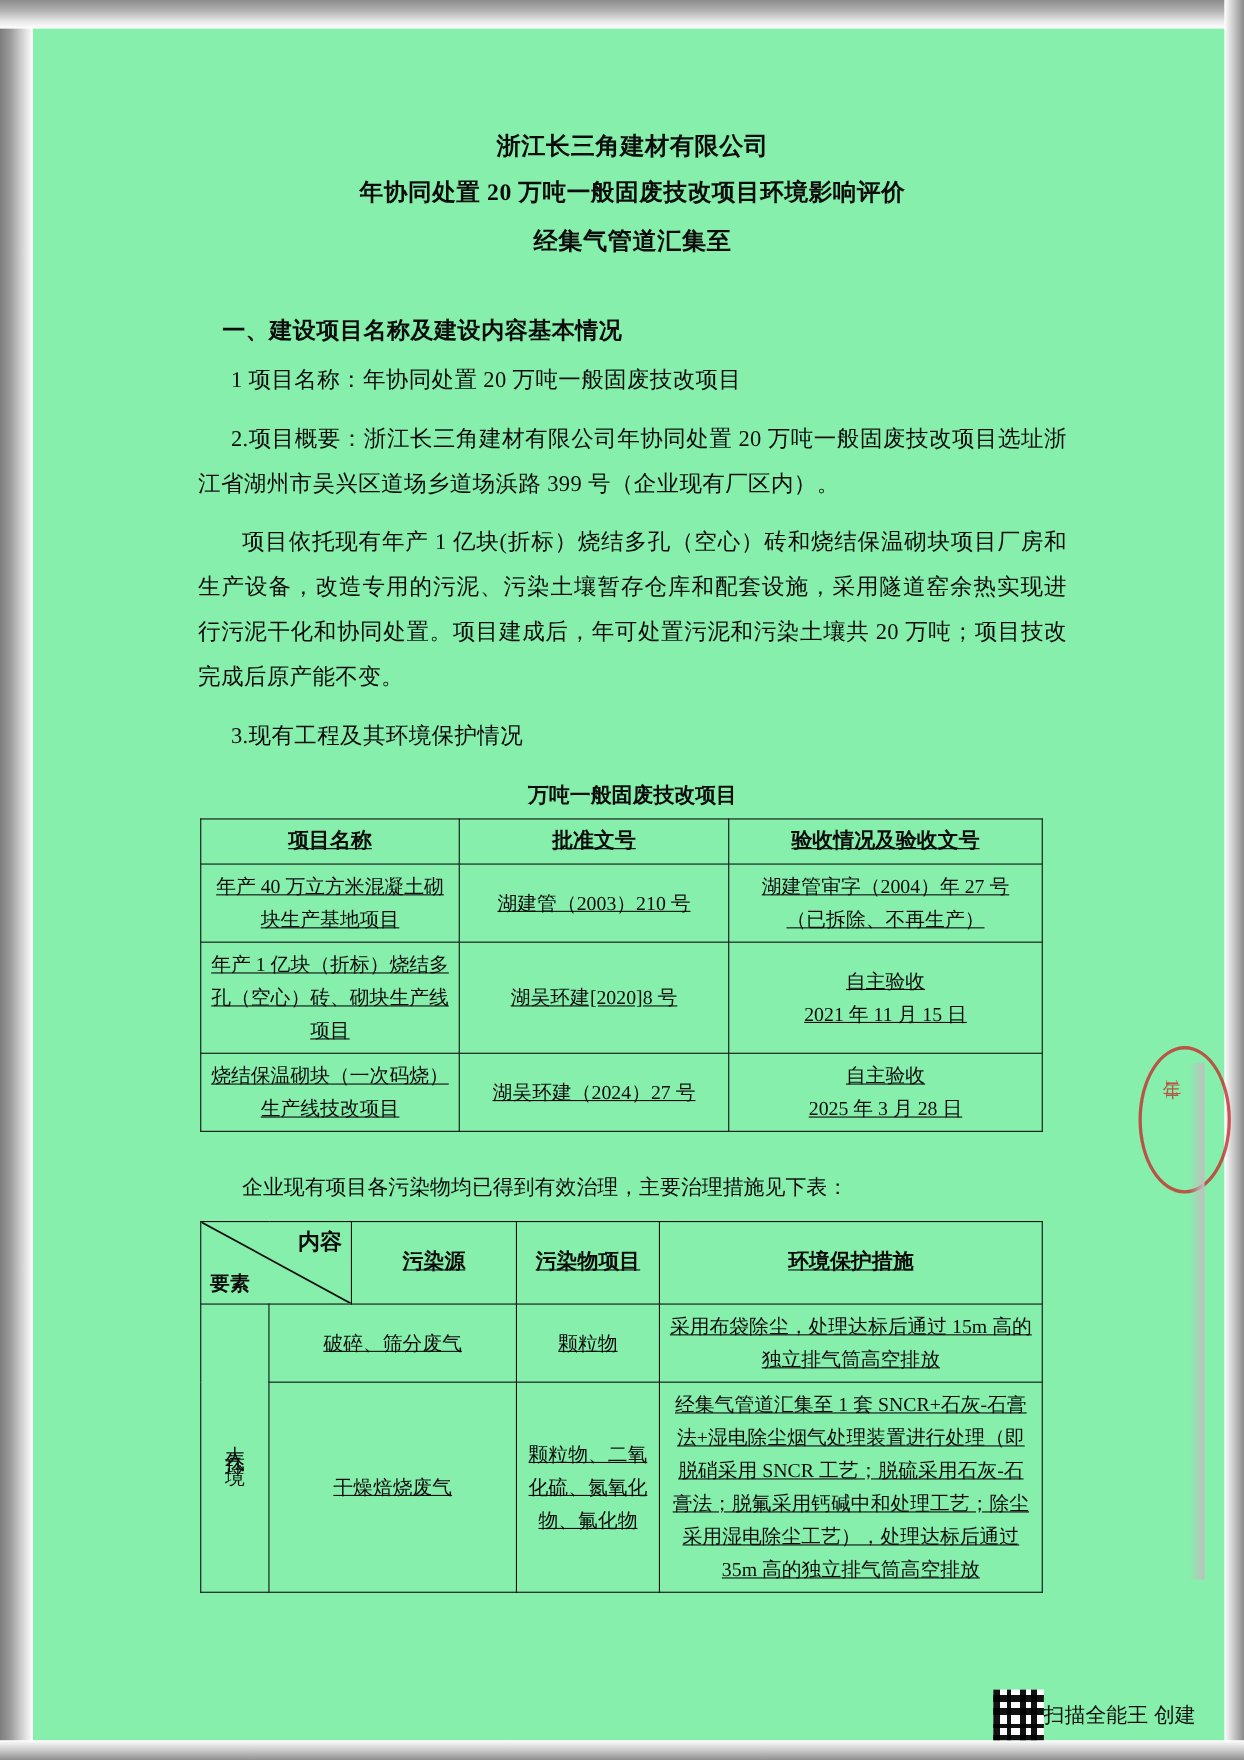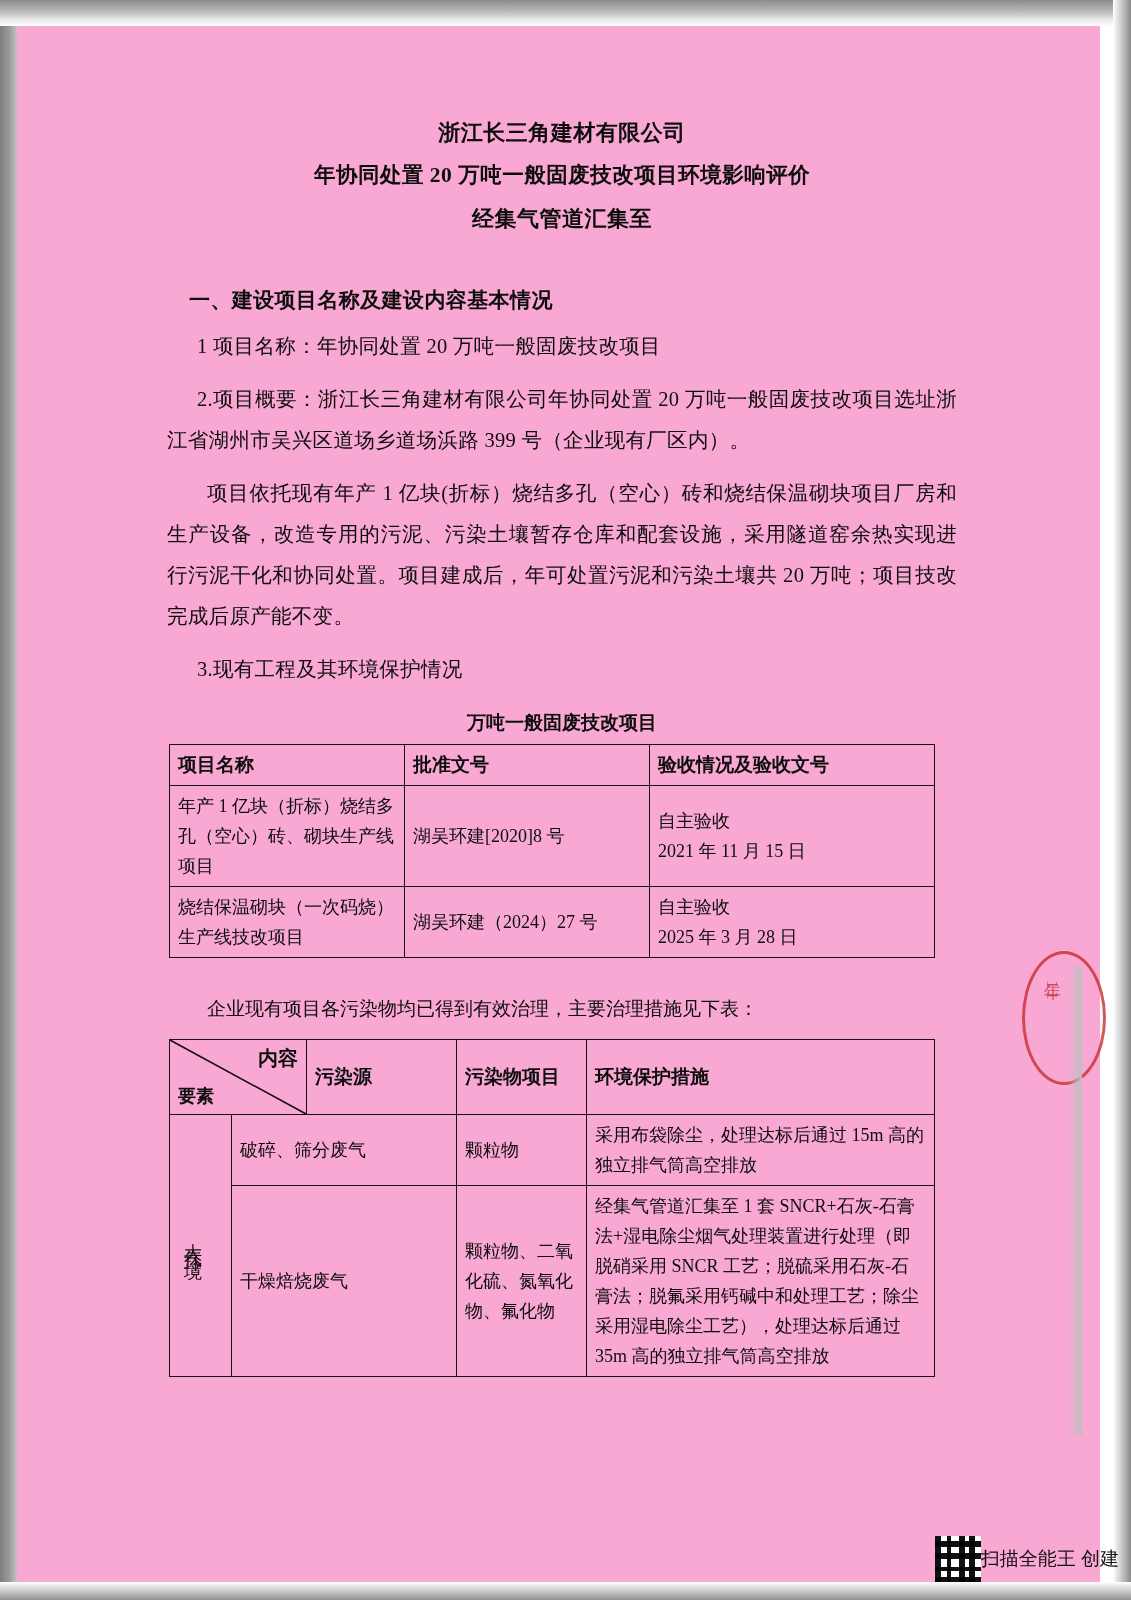--- a/index.html
+++ b/index.html
@@ -38,24 +38,24 @@
     background: linear-gradient(to left, #8a8a8a 0%, #c0c0c0 45%, #ffffff 100%);
   }
   .scan-edge-bottom {
     position: absolute;
     left: 0; bottom: 0;
     width: 1131px; height: 18px;
     background: linear-gradient(to top, #8f8f8f 0%, #c5c5c5 45%, #ffffff 100%);
   }
   .paper {
     position: absolute;
-    left: 17px; top: 26px;
+    left: 30px; top: 26px;
     width: 1083px;
     height: 1556px;
-    background: #f9a8d4;
+    background: #86efac;
   }
   .content {
     position: absolute;
     left: 150px;
     top: 85px;
     width: 790px;
     color: #0d0d0d;
   }
   .title-line {
     text-align: center;
@@ -94,23 +94,24 @@
     border-collapse: collapse;
     width: 765px;
     margin-left: 2px;
     table-layout: fixed;
   }
   table.doc td, table.doc th {
     border: 1.6px solid #111;
     font-size: 18px;
     line-height: 30px;
     padding: 5px 8px;
-    text-align: left;
+    text-align: center;
     vertical-align: middle;
     font-weight: normal;
+    text-decoration: underline;
   }
   table.doc th {
     font-weight: bold;
     font-size: 19px;
   }
   td.left-al {
     text-align: left;
     line-height: 32px;
     padding: 7px 10px;
   }
@@ -177,21 +178,21 @@
     top: 16px;
     font-size: 17px;
     line-height: 30px;
     color: #c62b2b;
     writing-mode: vertical-rl;
     letter-spacing: 3px;
   }
   
   .watermark {
     position: absolute;
-    right: 12px;
+    right: 44px;
     bottom: 18px;
     display: flex;
     align-items: center;
     gap: 0;
   }
   .qr {
     width: 46px;
     height: 46px;
     background:
       linear-gradient(90deg, #111 0 6px, transparent 6px 12px, #111 12px 16px, transparent 16px 24px, #111 24px 30px, transparent 30px 34px, #111 34px 40px, transparent 40px 46px),
@@ -247,20 +248,26 @@
           <col style="width:285px">
         </colgroup>
         <thead>
           <tr>
             <th>项目名称</th>
             <th>批准文号</th>
             <th>验收情况及验收文号</th>
           </tr>
         </thead>
         <tbody>
+          <tr>
+            <td>年产 40 万立方米混凝土砌块生产基地项目</td>
+            <td>湖建管（2003）210 号</td>
+            <td style="white-space:pre-line">湖建管审字（2004）年 27 号
+（已拆除、不再生产）</td>
+          </tr>
           <tr>
             <td>年产 1 亿块（折标）烧结多孔（空心）砖、砌块生产线项目</td>
             <td>湖吴环建[2020]8 号</td>
             <td style="white-space:pre-line">自主验收
 2021 年 11 月 15 日</td>
           </tr>
           <tr>
             <td>烧结保温砌块（一次码烧）生产线技改项目</td>
             <td>湖吴环建（2024）27 号</td>
             <td style="white-space:pre-line">自主验收

